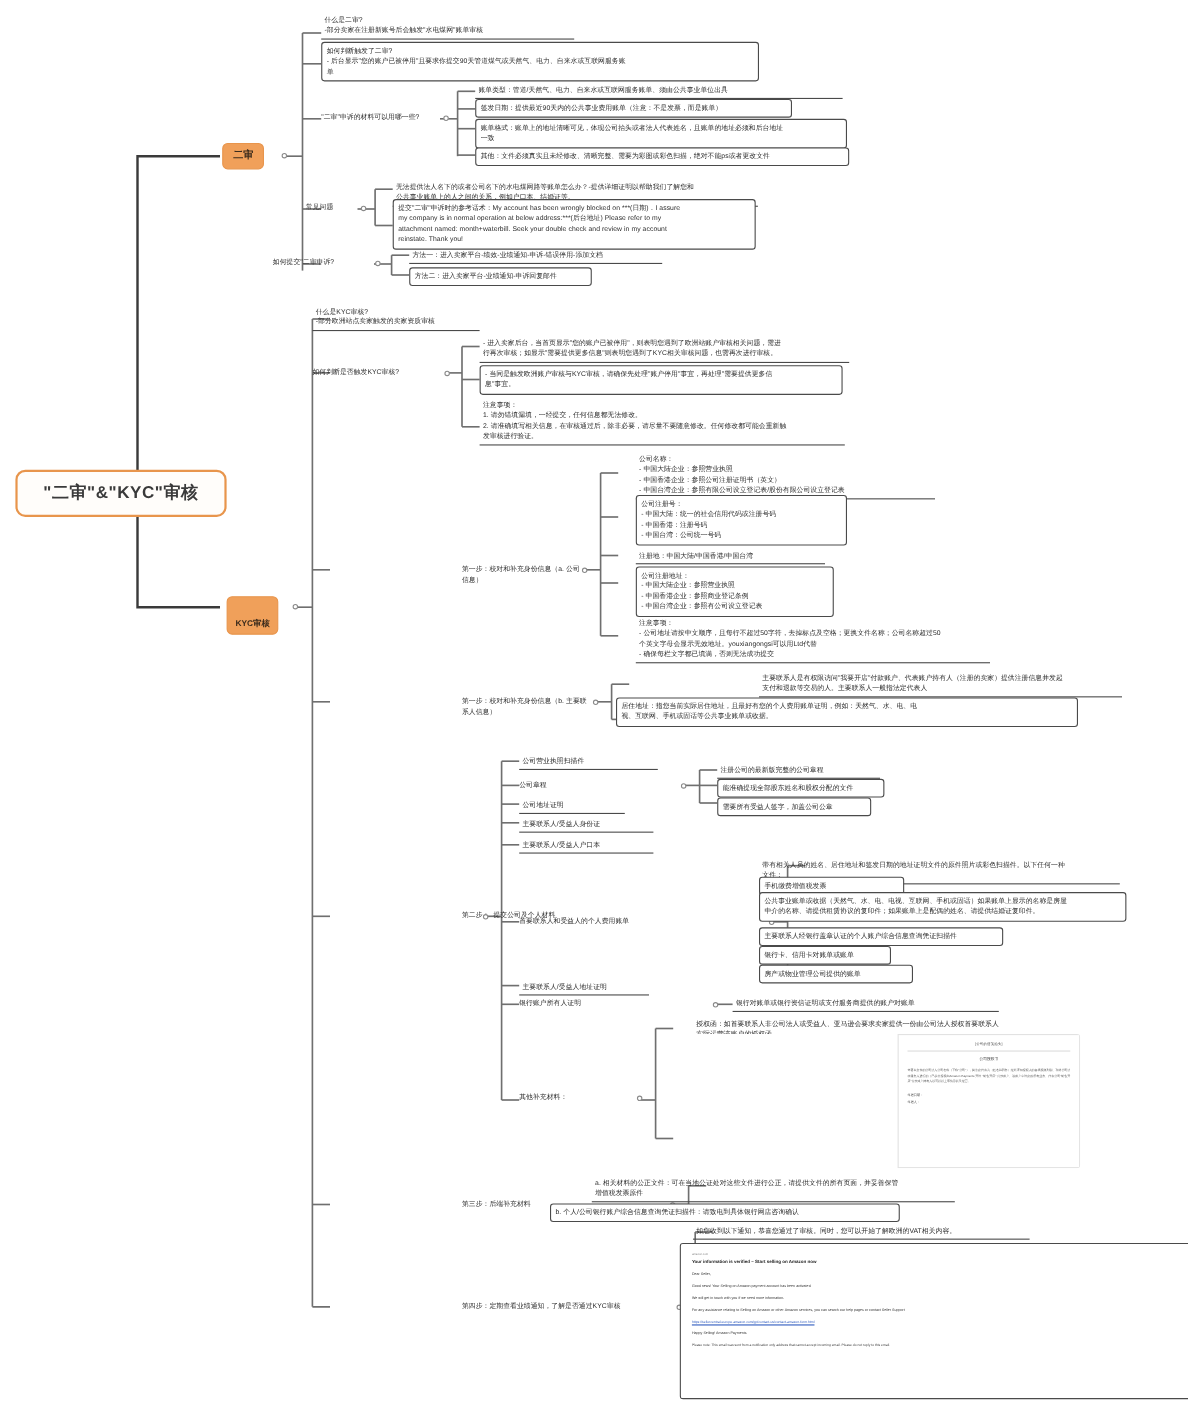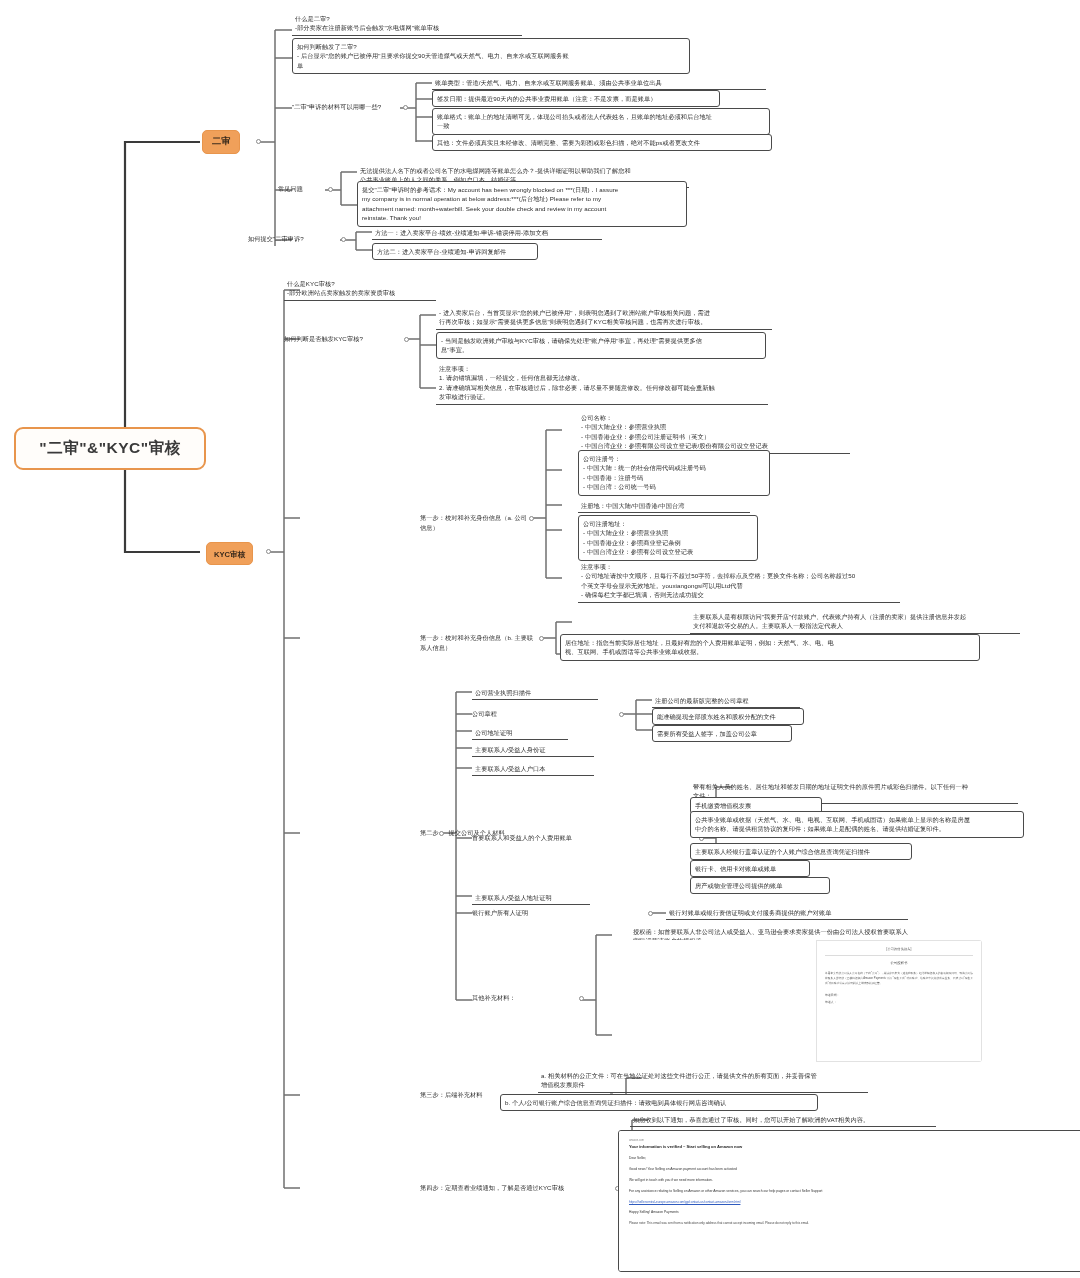--- a/index.html
+++ b/index.html
@@ -60,21 +60,21 @@
     background: #f0a05a;
     border: 1px solid #e8954c;
     border-radius: 5px;
     color: #3b2b1c;
     font-size: 9.2px;
     font-weight: 700;
     padding: 4px 9px 5px 9px;
     text-align: center;
     white-space: nowrap;
   }
-  .branch.small { font-size: 7.6px; padding: 7px 7px 4px 7px; }
+  .branch.small { font-size: 7.6px; padding: 19px 7px 4px 7px; }
 
   
   .dot {
     position: absolute;
     width: 5.2px; height: 5.2px;
     border: 1px solid #8a8a8a;
     border-radius: 50%;
     background: #ffffff;
   }
 

